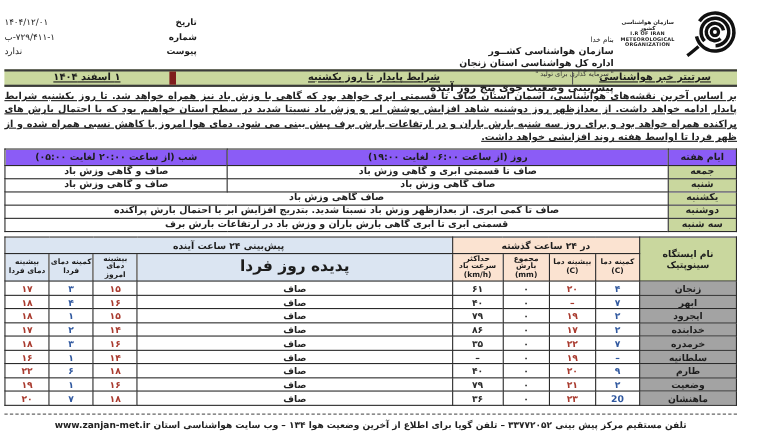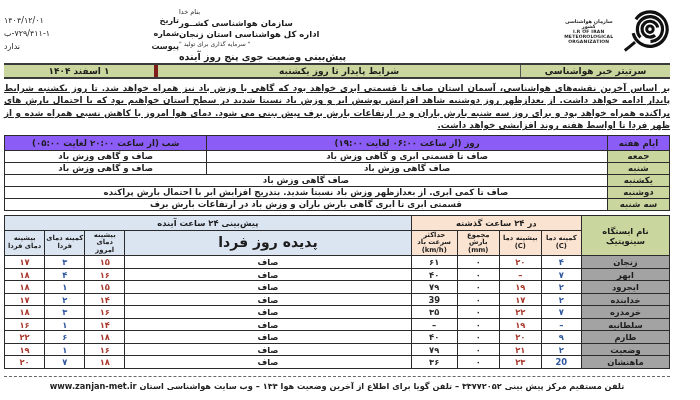--- a/index.html
+++ b/index.html
@@ -6,38 +6,38 @@
   html, body { width: 700px; height: 400px; background: #ffffff; overflow: hidden; }
   body { font-family: "DejaVu Sans", sans-serif; color: #1c1c1c; direction: rtl; }
   .page { position: relative; width: 700px; height: 400px; padding: 5px 30px 0 4px; direction: rtl; }
 
   
   .letterhead { display: flex; align-items: flex-start; height: 58px; }
   .logo-block { width: 112px; display: flex; align-items: center; justify-content: flex-start; gap: 2px; padding-top: 2px; }
   .logo-text { text-align: center; direction: rtl; line-height: 5px; }
   .logo-text .fa { font-size: 5px; font-weight: bold; }
   .logo-text .en { font-size: 4.5px; font-weight: bold; direction: ltr; letter-spacing: .2px; }
-  .org-block { flex: 1; text-align: left; padding-top: 3px; }
+  .org-block { flex: 1; text-align: right; padding-top: 3px; margin-top: 24px; }
   .bismillah { font-size: 6.5px; margin-bottom: 2px; }
   .org-name { font-size: 8.5px; font-weight: bold; line-height: 11px; }
   .office-name { font-size: 8.5px; font-weight: bold; line-height: 11px; }
   .slogan { font-size: 6px; line-height: 8px; color: #333; }
   .doc-title { font-size: 9.5px; font-weight: bold; margin-top: 3px; }
   .meta-block { width: 175px; padding-top: 9px; font-size: 8px; }
   .meta-row { display: flex; justify-content: space-between; line-height: 13px; }
   .meta-row .lbl { font-weight: bold; }
   .meta-row .val { text-align: left; }
 
   
   .headline-bar { display: flex; align-items: stretch; height: 16px;
     background: #c9d79e; border-top: 2px solid #3a3a3a; border-bottom: 2px solid #3a3a3a;
     font-weight: bold; font-size: 9px; }
-  .headline-bar > div { display: flex; align-items: center; justify-content: center; }
+  .headline-bar > div { display: flex; align-items: center; justify-content: center; text-decoration: underline; }
   .hb-right { width: 150px; border-left: 1px solid #555; }
-  .hb-center { flex: 1; border-left: 4px solid #7f1d1d; }
+  .hb-center { flex: 1; border-left: 6px solid #7f1d1d; }
   .hb-left { width: 150px; }
 
   
   .summary { margin-top: 3px; font-size: 8.8px; font-weight: bold; line-height: 12.4px;
     text-align: justify; color: #222; text-decoration: underline; }
 
   
   table { width: 100%; border-collapse: collapse; table-layout: fixed; }
   th, td { border: 1px solid #2b2b2b; text-align: center; vertical-align: middle; overflow: hidden; }
 
@@ -219,21 +219,21 @@
         <td class="phenom">صاف</td>
         <td class="t-red">۱۵</td>
         <td class="t-blue">۱</td>
         <td class="t-red">۱۸</td>
       </tr>
       <tr>
         <td class="st-name">خدابنده</td>
         <td class="t-blue">۲</td>
         <td class="t-red">۱۷</td>
         <td class="t-dark">۰</td>
-        <td class="t-dark">39</td>
+        <td class="t-dark">۸۶</td>
         <td class="phenom">صاف</td>
         <td class="t-red">۱۴</td>
         <td class="t-blue">۲</td>
         <td class="t-red">۱۷</td>
       </tr>
       <tr>
         <td class="st-name">خرمدره</td>
         <td class="t-blue">۷</td>
         <td class="t-red">۲۲</td>
         <td class="t-dark">۰</td>

